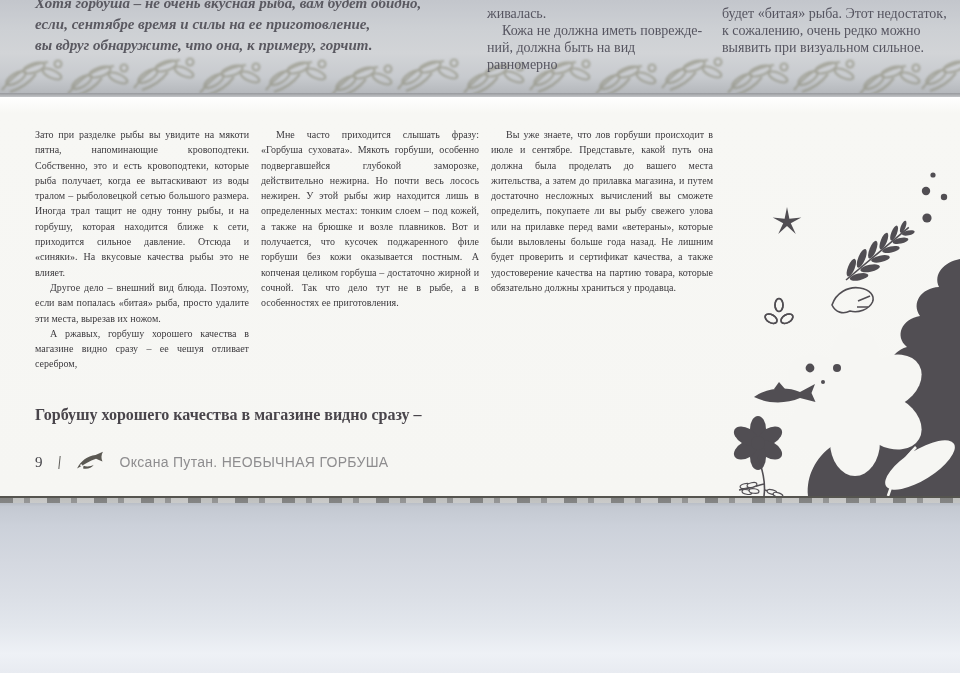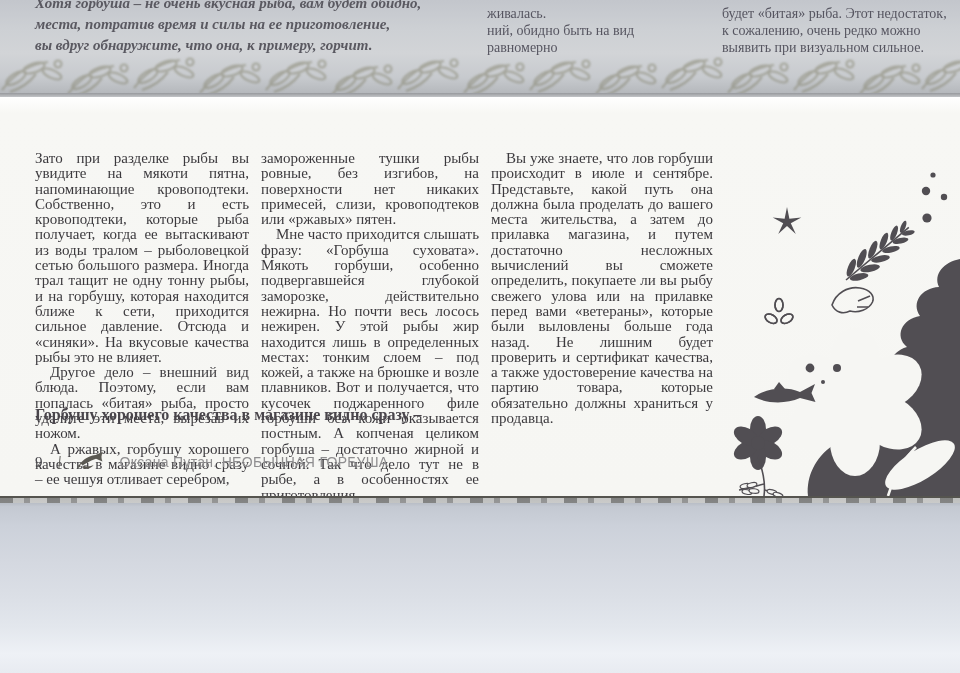--- a/index.html
+++ b/index.html
@@ -20,22 +20,22 @@
       color:#5a5961;filter:blur(.45px);}
   .hcol{position:absolute;top:5px;font-size:14px;line-height:17px;color:#565560;filter:blur(.4px);}
   .hcol-a{left:487px;width:220px;}
   .hcol-b{left:722px;width:228px;}
   .hcol div.ind,.hq div.ind{text-indent:15px;}
 
   
   .page{position:absolute;left:0;top:97px;width:960px;height:399px;
         background:linear-gradient(180deg,#ffffff 0%,#f7f7f4 4%,#f6f6f3 100%);
         border-bottom:2px solid #55544f;overflow:hidden;}
-  .col{position:absolute;font-size:15px;line-height:15.3px;color:#3c3a3e;
-       text-align:justify;margin-top:24px;}
+  .col{position:absolute;font-size:10px;line-height:15.3px;color:#3c3a3e;
+       text-align:justify;}
   .col p{margin:0;}
   .col p.ind{text-indent:15px;}
   .col1{left:35px;top:30px;width:214px;}
   .col2{left:261px;top:30px;width:218px;}
   .col3{left:491px;top:30px;width:222px;}
 
   .pullquote{position:absolute;left:35px;top:306px;width:470px;
              font-size:16px;line-height:24px;font-weight:bold;
              color:#49454b;}
 
@@ -96,43 +96,43 @@
           <use href="#m" x="726" y="5"></use>
         <use href="#m" x="792" y="2"></use>
           <use href="#m" x="858" y="6"></use>
         <use href="#m" x="920" y="1"></use>
       </g>
     </svg>
     <div class="crease"></div>
 
     <div class="hq">
         <div>Хотя горбуша – не очень вкусная рыба, вам будет обидно,</div>
-        <div>места, потратив время и силы на ее приготовление,</div>
+        <div>если, сентябре время и силы на ее приготовление,</div>
         <div>вы вдруг обнаружите, что она, к примеру, горчит.</div>
       </div>
     <div class="hcol hcol-a">
         <div>живалась.</div>
-        <div>ний, обидно быть на вид равномерно</div>
+        <div class="ind">Кожа не должна иметь поврежде-</div>
+        <div>ний, должна быть на вид равномерно</div>
       </div>
     <div class="hcol hcol-b">
         <div>будет «битая» рыба. Этот недостаток,</div>
         <div>к сожалению, очень редко можно</div>
         <div>выявить при визуальном сильное.</div>
       </div>
   </div>
 
   <div class="page">
 
     <div class="col col1">
         <p>Зато при разделке рыбы вы увидите на мякоти пятна, напоминающие кровоподтеки. Собственно, это и есть кровоподтеки, которые рыба получает, когда ее вытаскивают из воды тралом – рыболовецкой сетью большого размера. Иногда трал тащит не одну тонну рыбы, и на горбушу, которая находится ближе к сети, приходится сильное давление. Отсюда и «синяки». На вкусовые качества рыбы это не влияет.</p>
         <p class="ind">Другое дело – внешний вид блюда. Поэтому, если вам попалась «битая» рыба, просто удалите эти места, вырезав их ножом.</p>
         <p class="ind">А ржавых, горбушу хорошего качества в магазине видно сразу – ее чешуя отливает серебром,</p>
       </div>
     <div class="col col2">
-        <p>замороженные тушки рыбы ровные, без изгибов, на поверхности нет никаких примесей, слизи, кровоподтеков или «ржавых» пятен.</p>
         <p class="ind">Мне часто приходится слышать фразу: «Горбуша суховата». Мякоть горбуши, особенно подвергавшейся глубокой заморозке, действительно нежирна. Но почти весь лосось нежирен. У этой рыбы жир находится лишь в определенных местах: тонким слоем – под кожей, а также на брюшке и возле плавников. Вот и получается, что кусочек поджаренного филе горбуши без кожи оказывается постным. А копченая целиком горбуша – достаточно жирной и сочной. Так что дело тут не в рыбе, а в особенностях ее приготовления.</p>
       </div>
     <div class="col col3">
         <p class="ind">Вы уже знаете, что лов горбуши происходит в июле и сентябре. Представьте, какой путь она должна была проделать до вашего места жительства, а затем до прилавка магазина, и путем достаточно несложных вычислений вы сможете определить, покупаете ли вы рыбу свежего улова или на прилавке перед вами «ветераны», которые были выловлены больше года назад. Не лишним будет проверить и сертификат качества, а также удостоверение качества на партию товара, которые обязательно должны храниться у продавца.</p>
       </div>
 
     <div class="pullquote">
         <div>Горбушу хорошего качества в магазине видно сразу –</div>
       </div>
 

